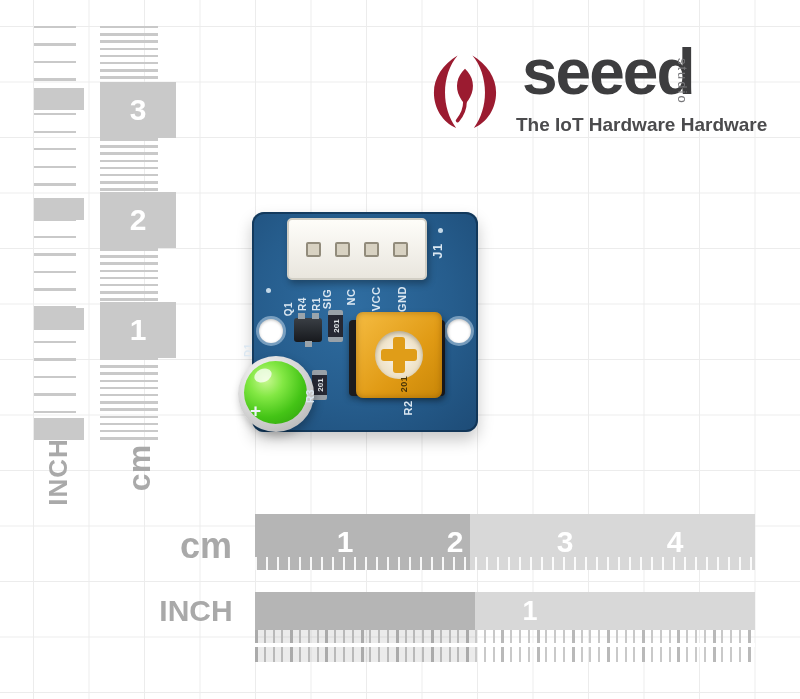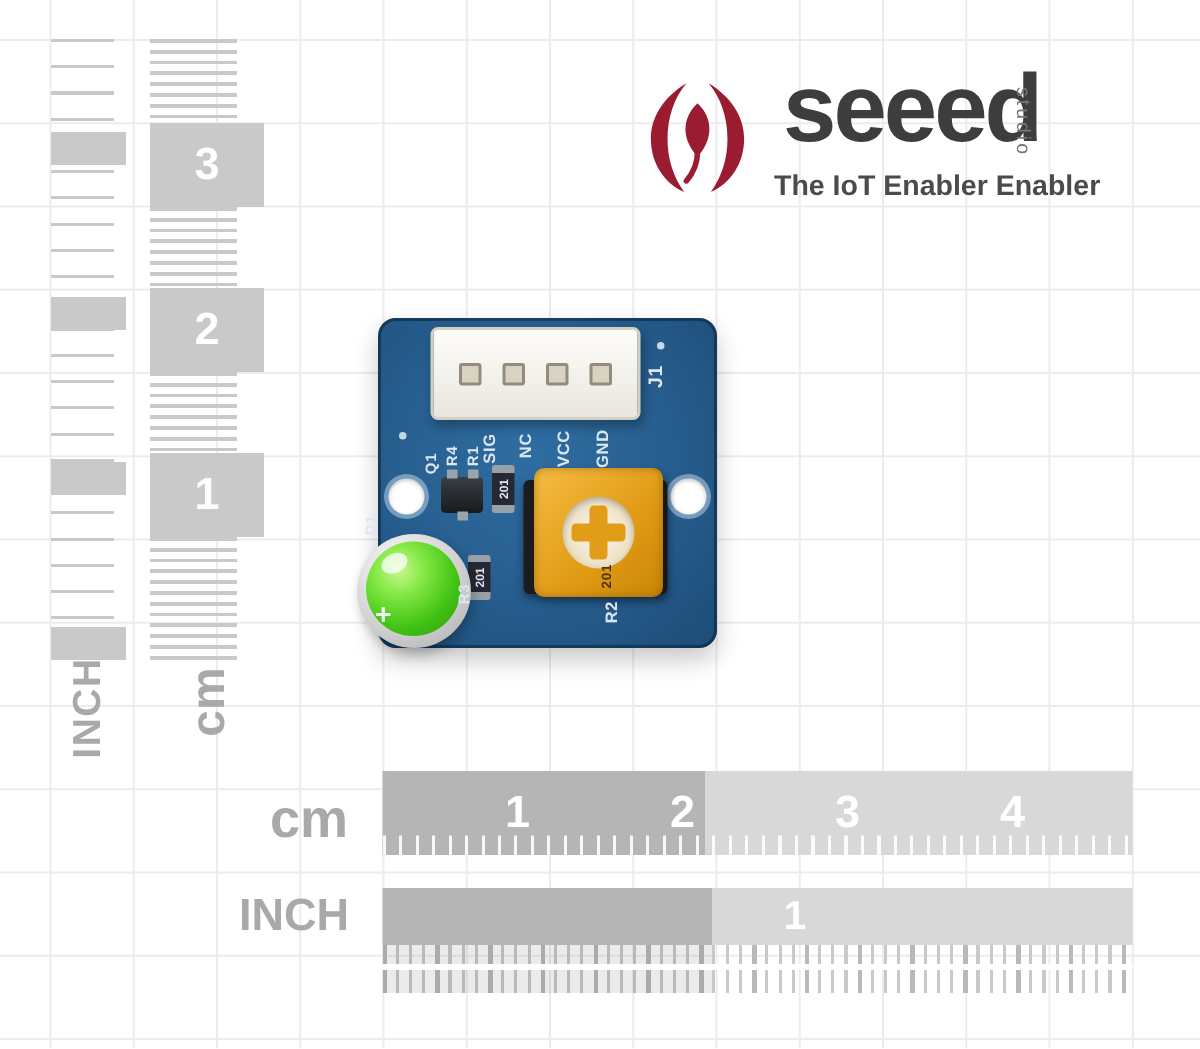--- a/index.html
+++ b/index.html
@@ -168,21 +168,21 @@
 
   <div class="logo">
     <svg viewBox="0 0 100 104" width="74" height="78">
       <path d="M40 4 C20 16 8 34 8 54 C8 76 20 94 38 102 C28 88 23 72 23 54 C23 35 29 17 40 4 Z" fill="#9b1b30"></path>
       <path d="M60 4 C80 16 92 34 92 54 C92 76 80 94 62 102 C72 88 77 72 77 54 C77 35 71 17 60 4 Z" fill="#9b1b30"></path>
       <path d="M50 22 C61 32 64 47 57 60 C54 66 50 70 50 70 C50 70 46 66 43 60 C36 47 39 32 50 22 Z" fill="#9b1b30"></path>
       <path d="M50 66 C50 76 47 84 40 92" stroke="#9b1b30" stroke-width="5" fill="none" stroke-linecap="round"></path>
     </svg>
     <div class="brand">seeed</div>
     <div class="studio">studio</div>
-    <div class="tagline">The IoT Enabler Enabler</div>
+    <div class="tagline">The IoT Hardware Hardware</div>
   </div>
 
   <div class="pcb">
     <div class="hole left"></div>
     <div class="hole right"></div>
 
     <div class="connector">
       <div class="cpin"></div>
       <div class="cpin"></div>
       <div class="cpin"></div>

